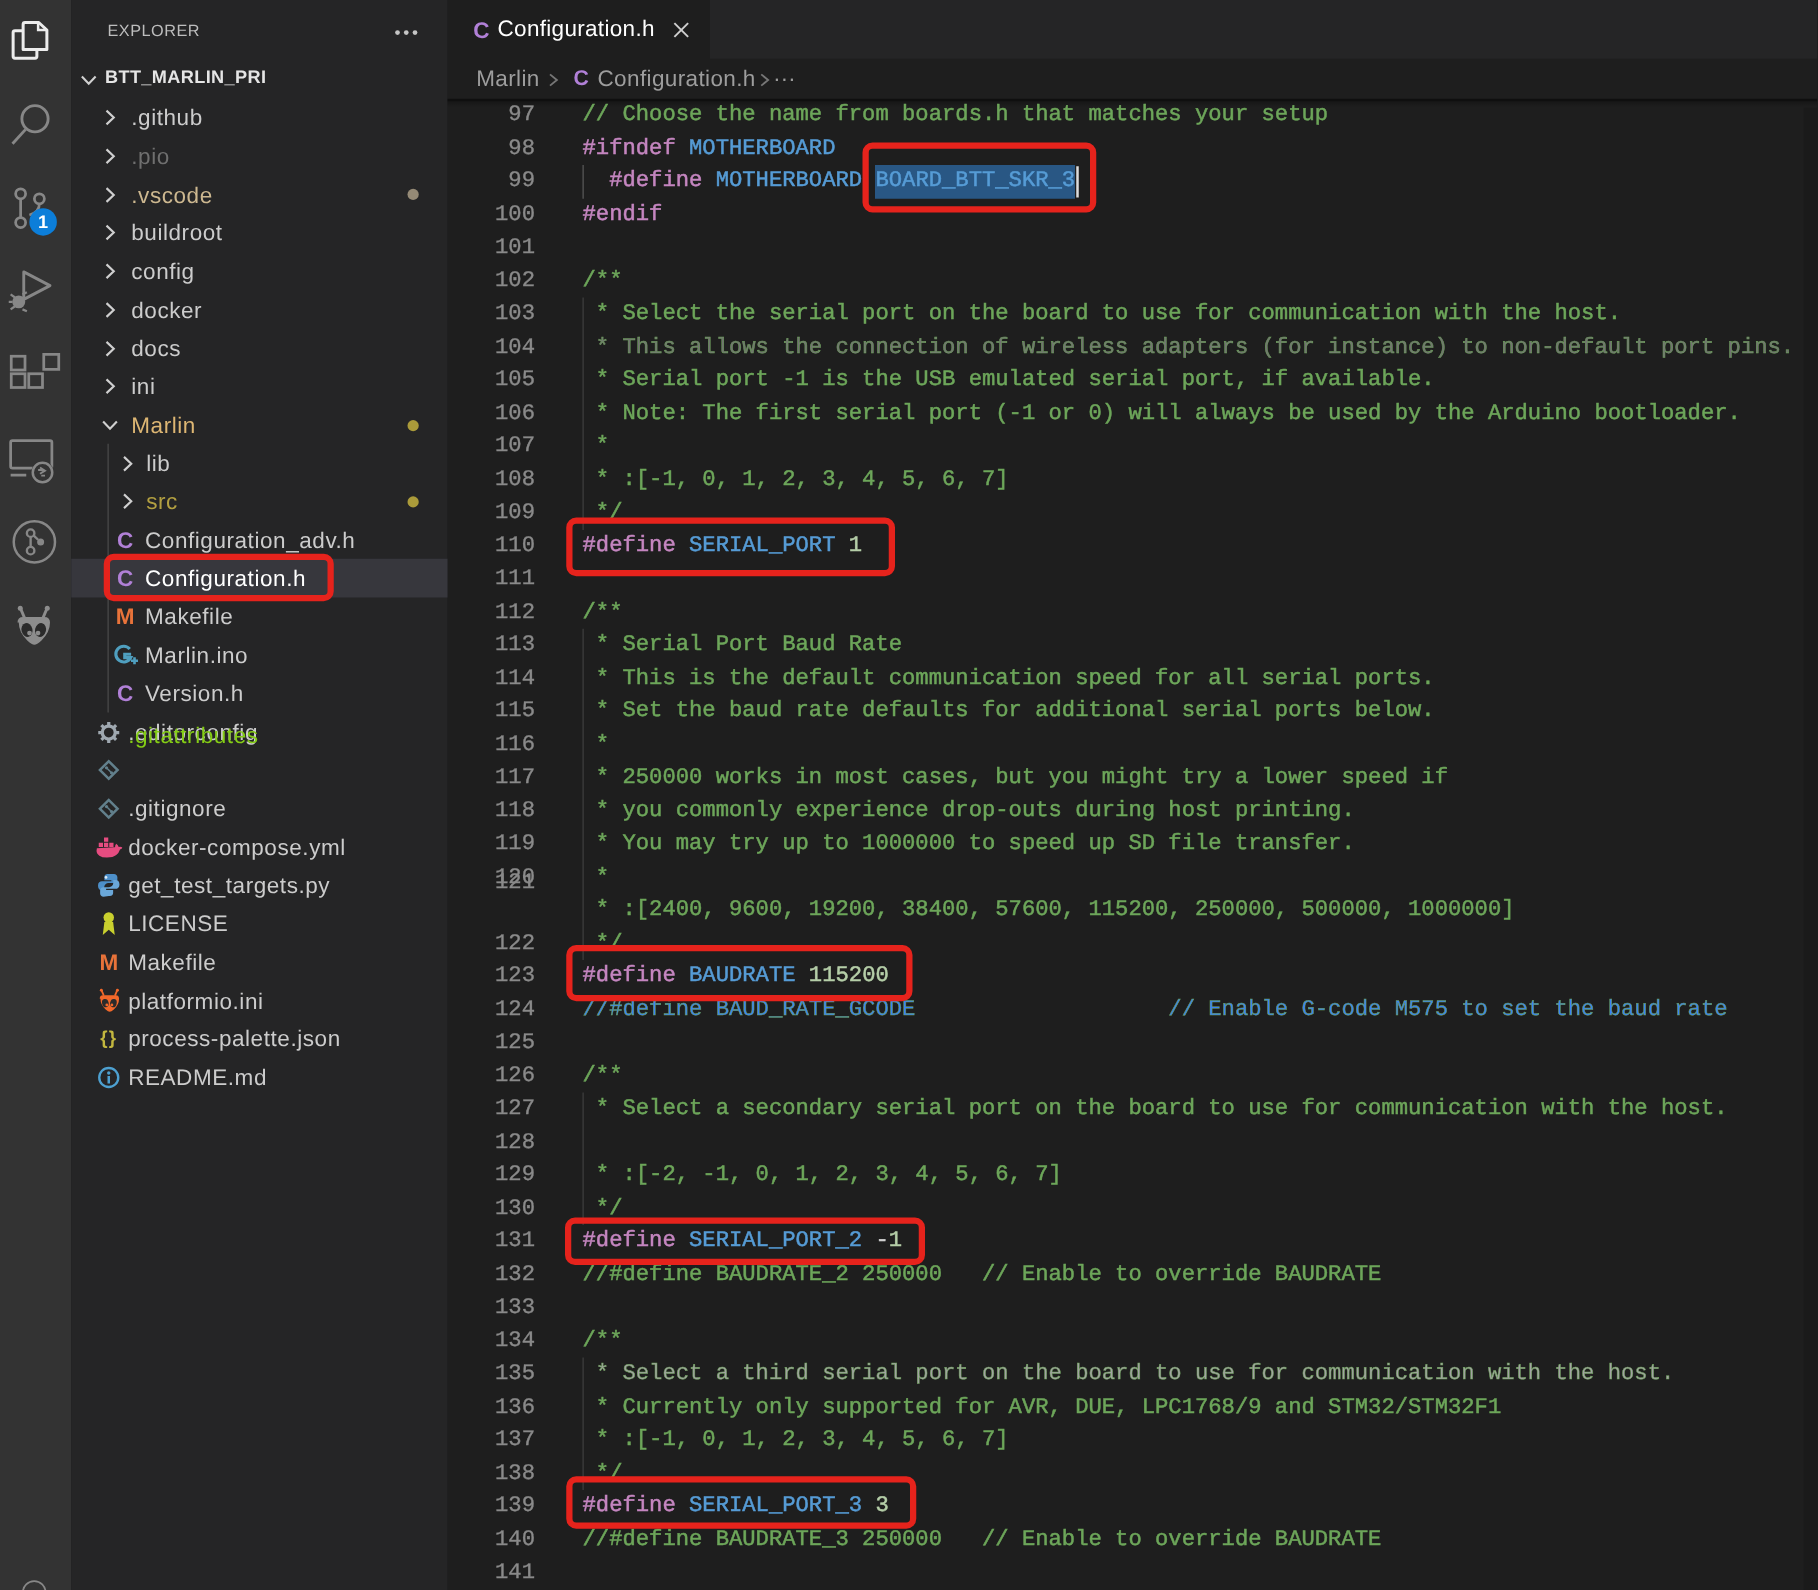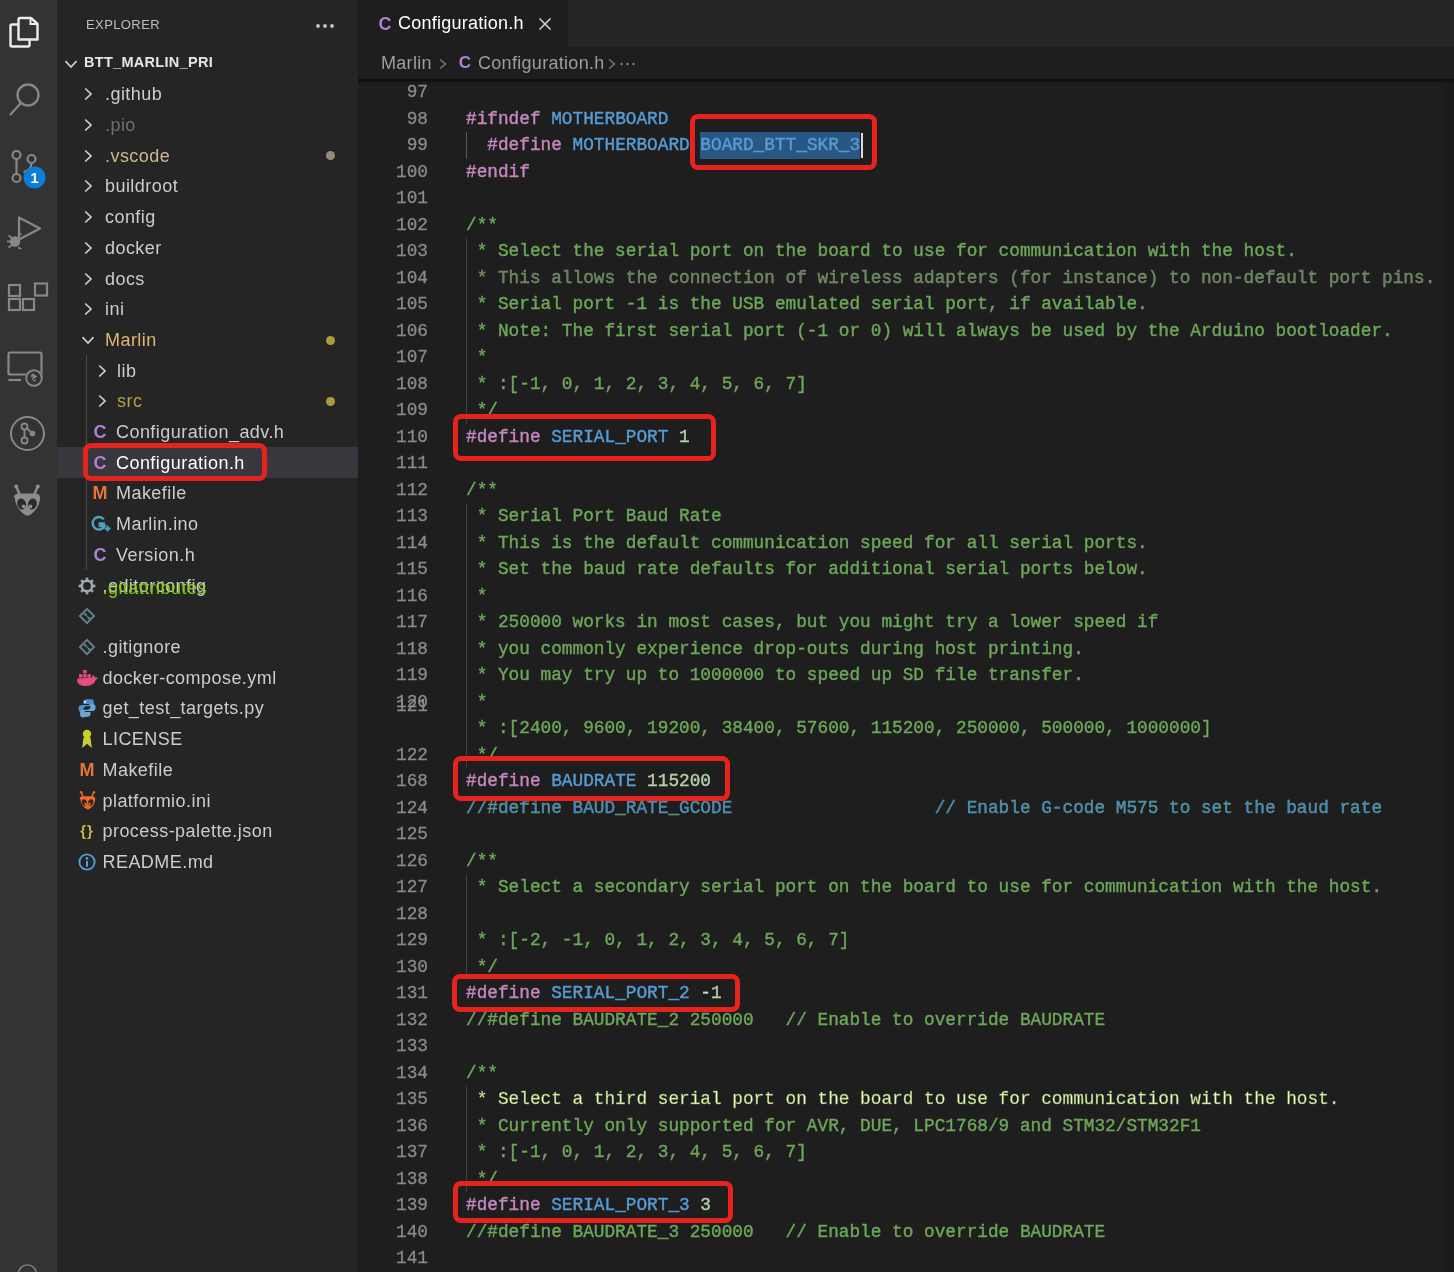--- a/index.html
+++ b/index.html
@@ -246,20 +246,21 @@
 
 <div style="position:absolute;left:1443px;top:86px;width:11px;height:1186px;background:#1a1a1a"></div>
 <div style="position:absolute;left:700.3px;top:132.0px;width:159.8px;height:26.5px;background:#295784"></div>
     <div style="position:absolute;left:860.6px;top:133.0px;width:2.5px;height:24.5px;background:#dcdcdc"></div>
 <div style="position:absolute;left:465.5px;top:132.0px;width:1px;height:26.5px;background:#585858"></div>
     <div style="position:absolute;left:465.5px;top:238.0px;width:1px;height:185.5px;background:#3e3e3e"></div>
     <div style="position:absolute;left:465.5px;top:503.0px;width:1px;height:265.0px;background:#3e3e3e"></div>
     <div style="position:absolute;left:465.5px;top:874.0px;width:1px;height:106.0px;background:#3e3e3e"></div>
     <div style="position:absolute;left:465.5px;top:1086.0px;width:1px;height:106.0px;background:#3e3e3e"></div>
 <div class="ln" style="top:79.00px">97</div>
+<div class="cl" style="top:79.00px"><span style="color:#6da65a;-webkit-text-stroke-color:#6da65a">// Choose the name from boards.h that matches your setup</span></div>
 <div class="ln" style="top:105.50px">98</div>
 <div class="cl" style="top:105.50px"><span style="color:#c586c0;-webkit-text-stroke-color:#c586c0">#ifndef</span><span style="color:#d4d4d4;-webkit-text-stroke-color:#d4d4d4"> </span><span style="color:#569cd6;-webkit-text-stroke-color:#569cd6">MOTHERBOARD</span></div>
 <div class="ln" style="top:132.00px">99</div>
 <div class="cl" style="top:132.00px"><span style="color:#d4d4d4;-webkit-text-stroke-color:#d4d4d4">  </span><span style="color:#c586c0;-webkit-text-stroke-color:#c586c0">#define</span><span style="color:#d4d4d4;-webkit-text-stroke-color:#d4d4d4"> </span><span style="color:#569cd6;-webkit-text-stroke-color:#569cd6">MOTHERBOARD</span><span style="color:#d4d4d4;-webkit-text-stroke-color:#d4d4d4"> </span><span style="color:#569cd6;-webkit-text-stroke-color:#569cd6">BOARD_BTT_SKR_3</span></div>
 <div class="ln" style="top:158.50px">100</div>
 <div class="cl" style="top:158.50px"><span style="color:#c586c0;-webkit-text-stroke-color:#c586c0">#endif</span></div>
 <div class="ln" style="top:185.00px">101</div>
 <div class="ln" style="top:211.50px">102</div>
 <div class="cl" style="top:211.50px"><span style="color:#6da65a;-webkit-text-stroke-color:#6da65a">/**</span></div>
 <div class="ln" style="top:238.00px">103</div>
@@ -294,21 +295,21 @@
 <div class="ln" style="top:635.50px">118</div>
 <div class="cl" style="top:635.50px"><span style="color:#6da65a;-webkit-text-stroke-color:#6da65a"> * you commonly experience drop-outs during host printing.</span></div>
 <div class="ln" style="top:662.00px">119</div>
 <div class="cl" style="top:662.00px"><span style="color:#6da65a;-webkit-text-stroke-color:#6da65a"> * You may try up to 1000000 to speed up SD file transfer.</span></div>
 <div class="ln" style="top:688.50px">120</div>
 <div class="cl" style="top:688.50px"><span style="color:#6da65a;-webkit-text-stroke-color:#6da65a"> *</span></div>
 <div class="ln" style="top:693px">121</div>
 <div class="cl" style="top:715.00px"><span style="color:#6da65a;-webkit-text-stroke-color:#6da65a"> * :[2400, 9600, 19200, 38400, 57600, 115200, 250000, 500000, 1000000]</span></div>
 <div class="ln" style="top:741.50px">122</div>
 <div class="cl" style="top:741.50px"><span style="color:#6da65a;-webkit-text-stroke-color:#6da65a"> */</span></div>
-<div class="ln" style="top:768.00px">168</div>
+<div class="ln" style="top:768.00px">123</div>
 <div class="cl" style="top:768.00px"><span style="color:#c586c0;-webkit-text-stroke-color:#c586c0">#define</span><span style="color:#d4d4d4;-webkit-text-stroke-color:#d4d4d4"> </span><span style="color:#569cd6;-webkit-text-stroke-color:#569cd6">BAUDRATE</span><span style="color:#d4d4d4;-webkit-text-stroke-color:#d4d4d4"> </span><span style="color:#b5cea8;-webkit-text-stroke-color:#b5cea8">115200</span></div>
 <div class="ln" style="top:794.50px">124</div>
 <div class="cl" style="top:794.50px"><span style="color:#3b82f6;-webkit-text-stroke-color:#6da65a">//#define BAUD_RATE_GCODE                   // Enable G-code M575 to set the baud rate</span></div>
 <div class="ln" style="top:821.00px">125</div>
 <div class="ln" style="top:847.50px">126</div>
 <div class="cl" style="top:847.50px"><span style="color:#6da65a;-webkit-text-stroke-color:#6da65a">/**</span></div>
 <div class="ln" style="top:874.00px">127</div>
 <div class="cl" style="top:874.00px"><span style="color:#6da65a;-webkit-text-stroke-color:#6da65a"> * Select a secondary serial port on the board to use for communication with the host.</span></div>
 <div class="ln" style="top:900.50px">128</div>
 <div class="ln" style="top:927.00px">129</div>
@@ -316,21 +317,21 @@
 <div class="ln" style="top:953.50px">130</div>
 <div class="cl" style="top:953.50px"><span style="color:#6da65a;-webkit-text-stroke-color:#6da65a"> */</span></div>
 <div class="ln" style="top:980.00px">131</div>
 <div class="cl" style="top:980.00px"><span style="color:#c586c0;-webkit-text-stroke-color:#c586c0">#define</span><span style="color:#d4d4d4;-webkit-text-stroke-color:#d4d4d4"> </span><span style="color:#569cd6;-webkit-text-stroke-color:#569cd6">SERIAL_PORT_2</span><span style="color:#d4d4d4;-webkit-text-stroke-color:#d4d4d4"> </span><span style="color:#d4d4d4;-webkit-text-stroke-color:#d4d4d4">-</span><span style="color:#b5cea8;-webkit-text-stroke-color:#b5cea8">1</span></div>
 <div class="ln" style="top:1006.50px">132</div>
 <div class="cl" style="top:1006.50px"><span style="color:#6da65a;-webkit-text-stroke-color:#6da65a">//#define BAUDRATE_2 250000   // Enable to override BAUDRATE</span></div>
 <div class="ln" style="top:1033.00px">133</div>
 <div class="ln" style="top:1059.50px">134</div>
 <div class="cl" style="top:1059.50px"><span style="color:#6da65a;-webkit-text-stroke-color:#6da65a">/**</span></div>
 <div class="ln" style="top:1086.00px">135</div>
-<div class="cl" style="top:1086.00px"><span style="color:#fef9c3;-webkit-text-stroke-color:#6da65a"> * Select a third serial port on the board to use for communication with the host.</span></div>
+<div class="cl" style="top:1086.00px"><span style="color:#a3a3a3;-webkit-text-stroke-color:#6da65a"> * Select a third serial port on the board to use for communication with the host.</span></div>
 <div class="ln" style="top:1112.50px">136</div>
 <div class="cl" style="top:1112.50px"><span style="color:#6da65a;-webkit-text-stroke-color:#6da65a"> * Currently only supported for AVR, DUE, LPC1768/9 and STM32/STM32F1</span></div>
 <div class="ln" style="top:1139.00px">137</div>
 <div class="cl" style="top:1139.00px"><span style="color:#6da65a;-webkit-text-stroke-color:#6da65a"> * :[-1, 0, 1, 2, 3, 4, 5, 6, 7]</span></div>
 <div class="ln" style="top:1165.50px">138</div>
 <div class="cl" style="top:1165.50px"><span style="color:#6da65a;-webkit-text-stroke-color:#6da65a"> */</span></div>
 <div class="ln" style="top:1192.00px">139</div>
 <div class="cl" style="top:1192.00px"><span style="color:#c586c0;-webkit-text-stroke-color:#c586c0">#define</span><span style="color:#d4d4d4;-webkit-text-stroke-color:#d4d4d4"> </span><span style="color:#569cd6;-webkit-text-stroke-color:#569cd6">SERIAL_PORT_3</span><span style="color:#d4d4d4;-webkit-text-stroke-color:#d4d4d4"> </span><span style="color:#b5cea8;-webkit-text-stroke-color:#b5cea8">3</span></div>
 <div class="ln" style="top:1218.50px">140</div>
 <div class="cl" style="top:1218.50px"><span style="color:#6da65a;-webkit-text-stroke-color:#6da65a">//#define BAUDRATE_3 250000   // Enable to override BAUDRATE</span></div>

